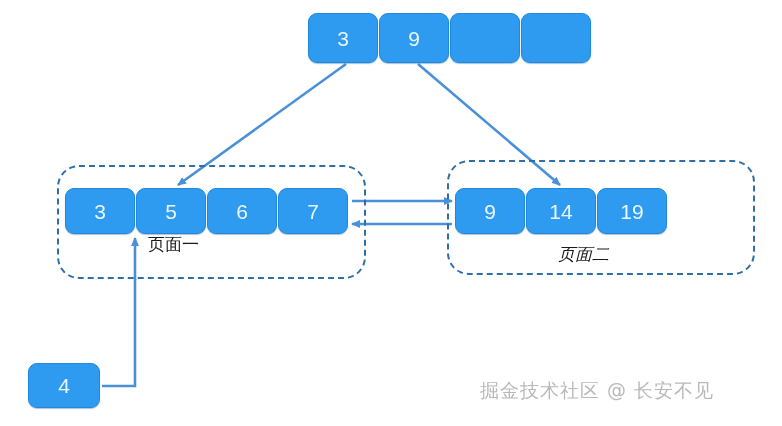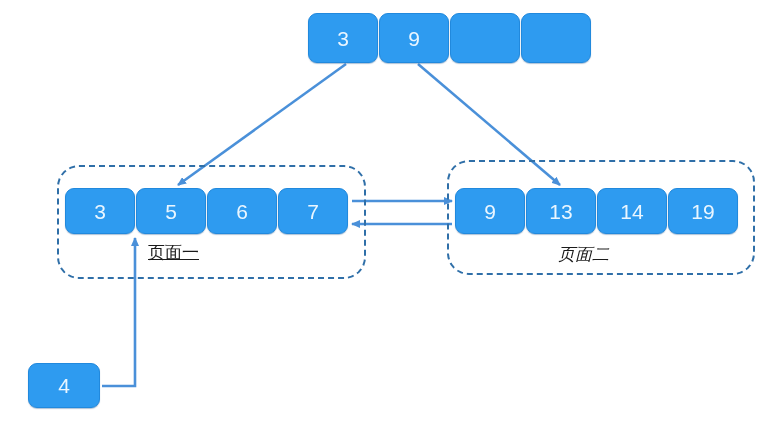--- a/index.html
+++ b/index.html
@@ -103,31 +103,31 @@
 
   <div class="page-box" style="left:57px; top:165px; width:309px; height:114px;"></div>
 
   <div class="node-group" style="left:65px; top:188px;">
     <div class="cell" style="width:70px; height:46px;">3</div>
     <div class="cell" style="width:70px; height:46px;">5</div>
     <div class="cell" style="width:70px; height:46px;">6</div>
     <div class="cell" style="width:70px; height:46px;">7</div>
   </div>
 
-  <div class="page-label" style="left:148px; top:241px;text-decoration:underline;">页面一</div>
+  <div class="page-label" style="left:148px; top:233px;">页面一</div>
 
   <div class="page-box" style="left:447px; top:160px; width:308px; height:115px;"></div>
 
   <div class="node-group" style="left:455px; top:188px;">
     <div class="cell" style="width:70px; height:46px;">9</div>
-    <div class="cell" style="width:70px; height:46px;">13</div>
     <div class="cell" style="width:70px; height:46px;">14</div>
     <div class="cell" style="width:70px; height:46px;">19</div>
   </div>
 
   <div class="page-label" style="left:558px; top:243px;font-style:italic;">页面二</div>
 
   <div class="node-group" style="left:28px; top:363px;">
     <div class="cell" style="width:72px; height:45px;">4</div>
   </div>
 
+  <div class="watermark" style="left:480px; top:378px;">掘金技术社区 @ 长安不见</div>
 
 </div>
 
 </body></html>

